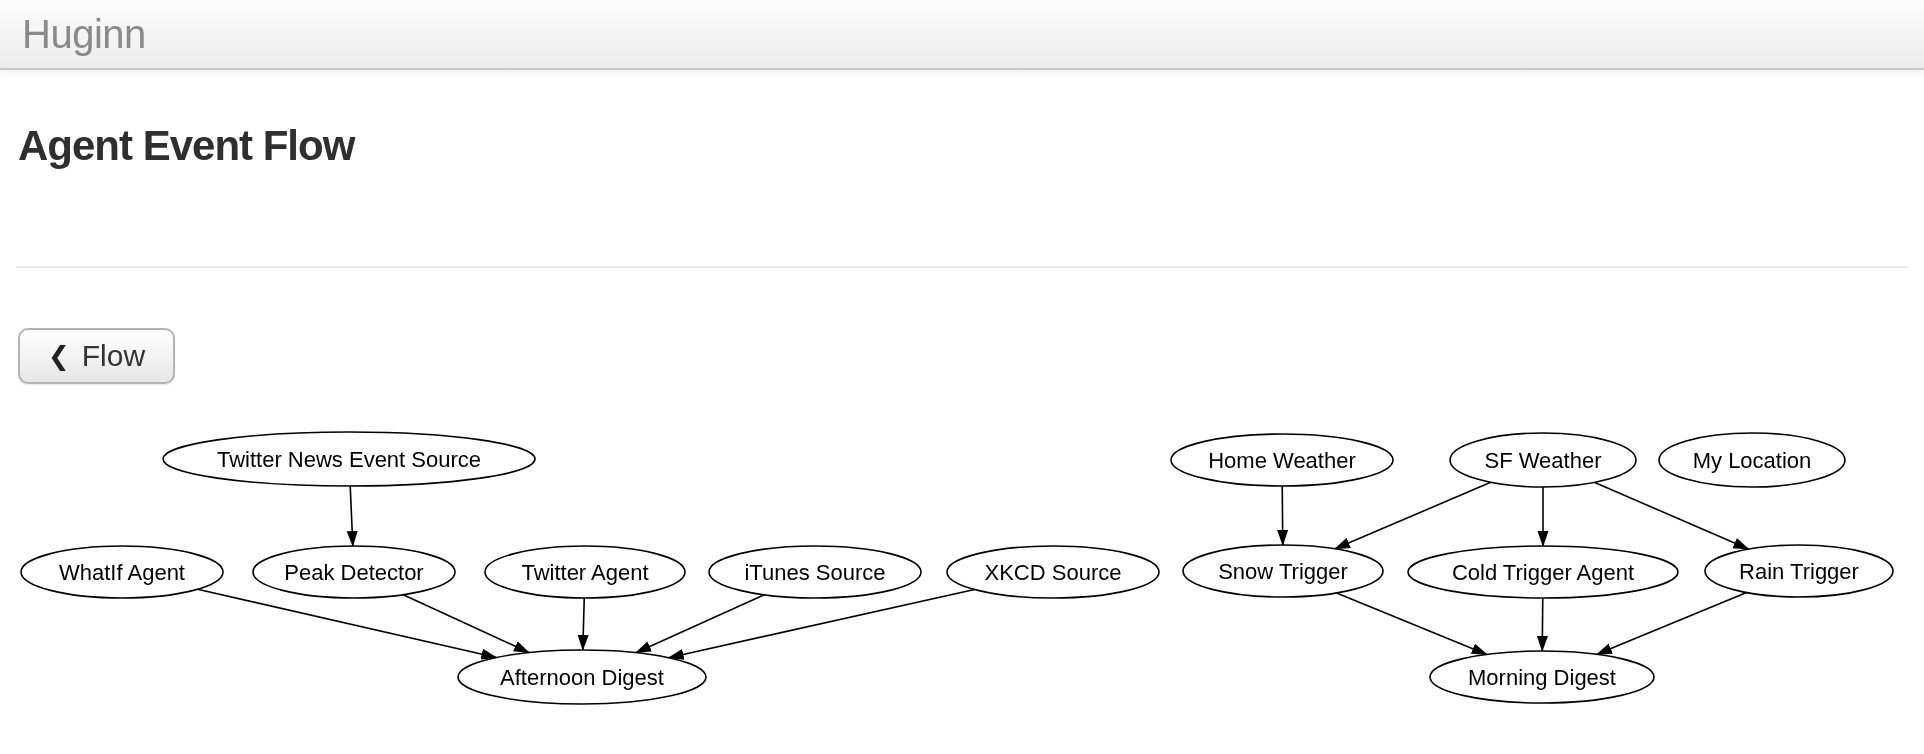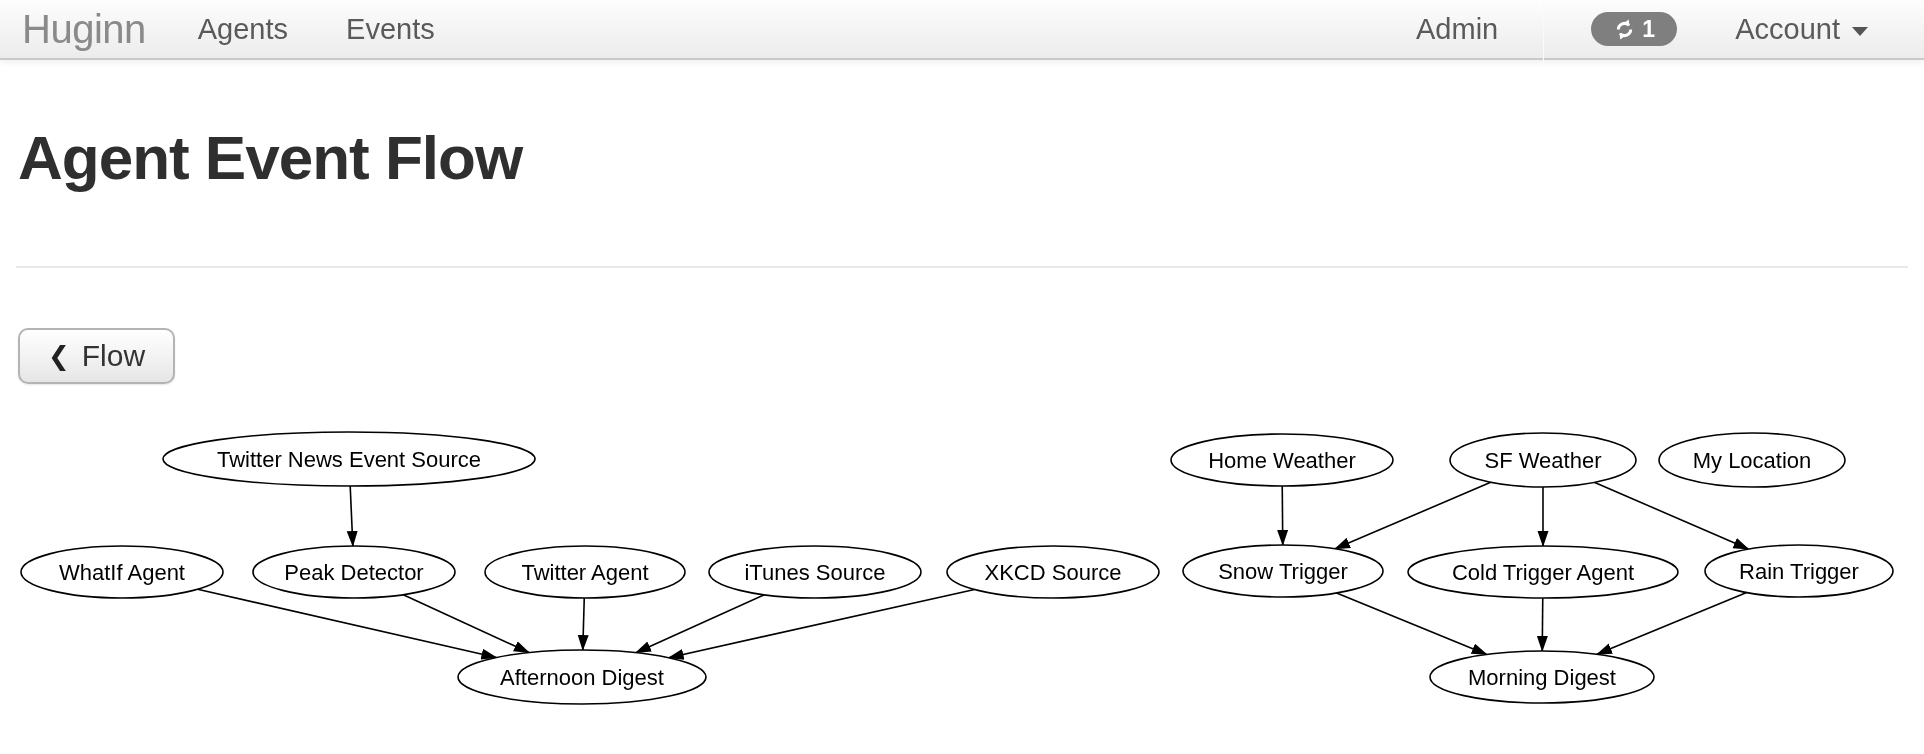--- a/index.html
+++ b/index.html
@@ -2,21 +2,21 @@
 <html style="--badge-bg: #7f7f7f;"><head>
 <meta charset="utf-8">
 <style>
   * { margin:0; padding:0; box-sizing:border-box; }
   html,body { width:1924px; height:754px; background:#fff; overflow:hidden;
               font-family:"Liberation Sans", sans-serif; }
   body { position:relative; }
 
   
   .navbar {
-    position:absolute; top:0; left:0; width:1924px; height:60px;
+    position:absolute; top:0; left:0; width:1924px; height:70px;
     background:linear-gradient(#fdfdfd,#ececec);
     border-bottom:2px solid #c9c9c9;
     box-shadow:0 3px 6px rgba(0,0,0,0.06);
     display:flex; align-items:center;
   }
   .brand {
     margin-left:22px; font-size:40px; color:#8a8a8a; text-decoration:none;
     letter-spacing:-0.5px; cursor:pointer;
   }
   .nav-left { display:flex; align-items:center; margin-left:52px; gap:58px; }
@@ -33,21 +33,21 @@
   .badge-pill .count { color:#fff; font-size:23px; font-weight:bold; }
   .account { margin-left:58px; margin-right:56px; display:flex; align-items:center;
              gap:12px; text-decoration:none; cursor:pointer; }
   .account .label { font-size:29px; color:#5a5a5a; }
   .caret { width:0; height:0; border-left:8px solid transparent;
            border-right:8px solid transparent; border-top:9px solid #555;
            margin-top:4px; }
 
   
   .page-title {
-    position:absolute; left:18px; top:122px; font-size:62px; font-weight:bold;
+    position:absolute; left:18px; top:122px; font-size:42px; font-weight:bold;
     color:#2f2f2f; letter-spacing:-1px;
   }
   .rule {
     position:absolute; left:16px; top:266px; width:1892px; height:0;
     border:none; border-top:2px solid #e9e9e9;
   }
   .btn-back {
     position:absolute; left:18px; top:328px; height:56px; padding:0 28px;
     display:inline-flex; align-items:center; gap:12px;
     background:linear-gradient(#ffffff,#e6e6e6);
@@ -61,41 +61,20 @@
   
   #graph-svg { position:absolute; top:0; left:0; }
   #graph-svg text { font-family:"Liberation Sans",sans-serif; font-size:22px; fill:#000; }
   #graph-svg ellipse { fill:#ffffff; }
 </style>
 </head>
 <body>
 
 <header class="navbar">
   <a class="brand">Huginn</a>
-  <nav class="nav-left">
-    <a class="nav-link">Agents</a>
-    <a class="nav-link">Events</a>
-  </nav>
-  <div class="nav-right">
-    <a class="nav-link admin">Admin</a>
-    <span class="vdivider"></span>
-    <a class="badge-pill">
-      <svg viewBox="0 0 20 20" width="23" height="23" aria-hidden="true">
-        <path d="M4.6 10 a5.4 5.4 0 0 1 9.2 -3.7" stroke="#fff" stroke-width="2.6" fill="none"></path>
-        <path d="M15.4 10 a5.4 5.4 0 0 1 -9.2 3.7" stroke="#fff" stroke-width="2.6" fill="none"></path>
-        <polygon points="13.6,1.2 14.4,7.0 9.4,4.6" fill="#fff"></polygon>
-        <polygon points="6.4,18.8 5.6,13.0 10.6,15.4" fill="#fff"></polygon>
-      </svg>
-      <span class="count">1</span>
-    </a>
-    <a class="account">
-      <span class="label">Account</span>
-      <span class="caret"></span>
-    </a>
-  </div>
 </header>
 
 <h1 class="page-title">Agent Event Flow</h1>
 <hr class="rule">
 
 <a class="btn-back">
   <span class="chev">❮</span>
   <span>Flow</span>
 </a>
 

